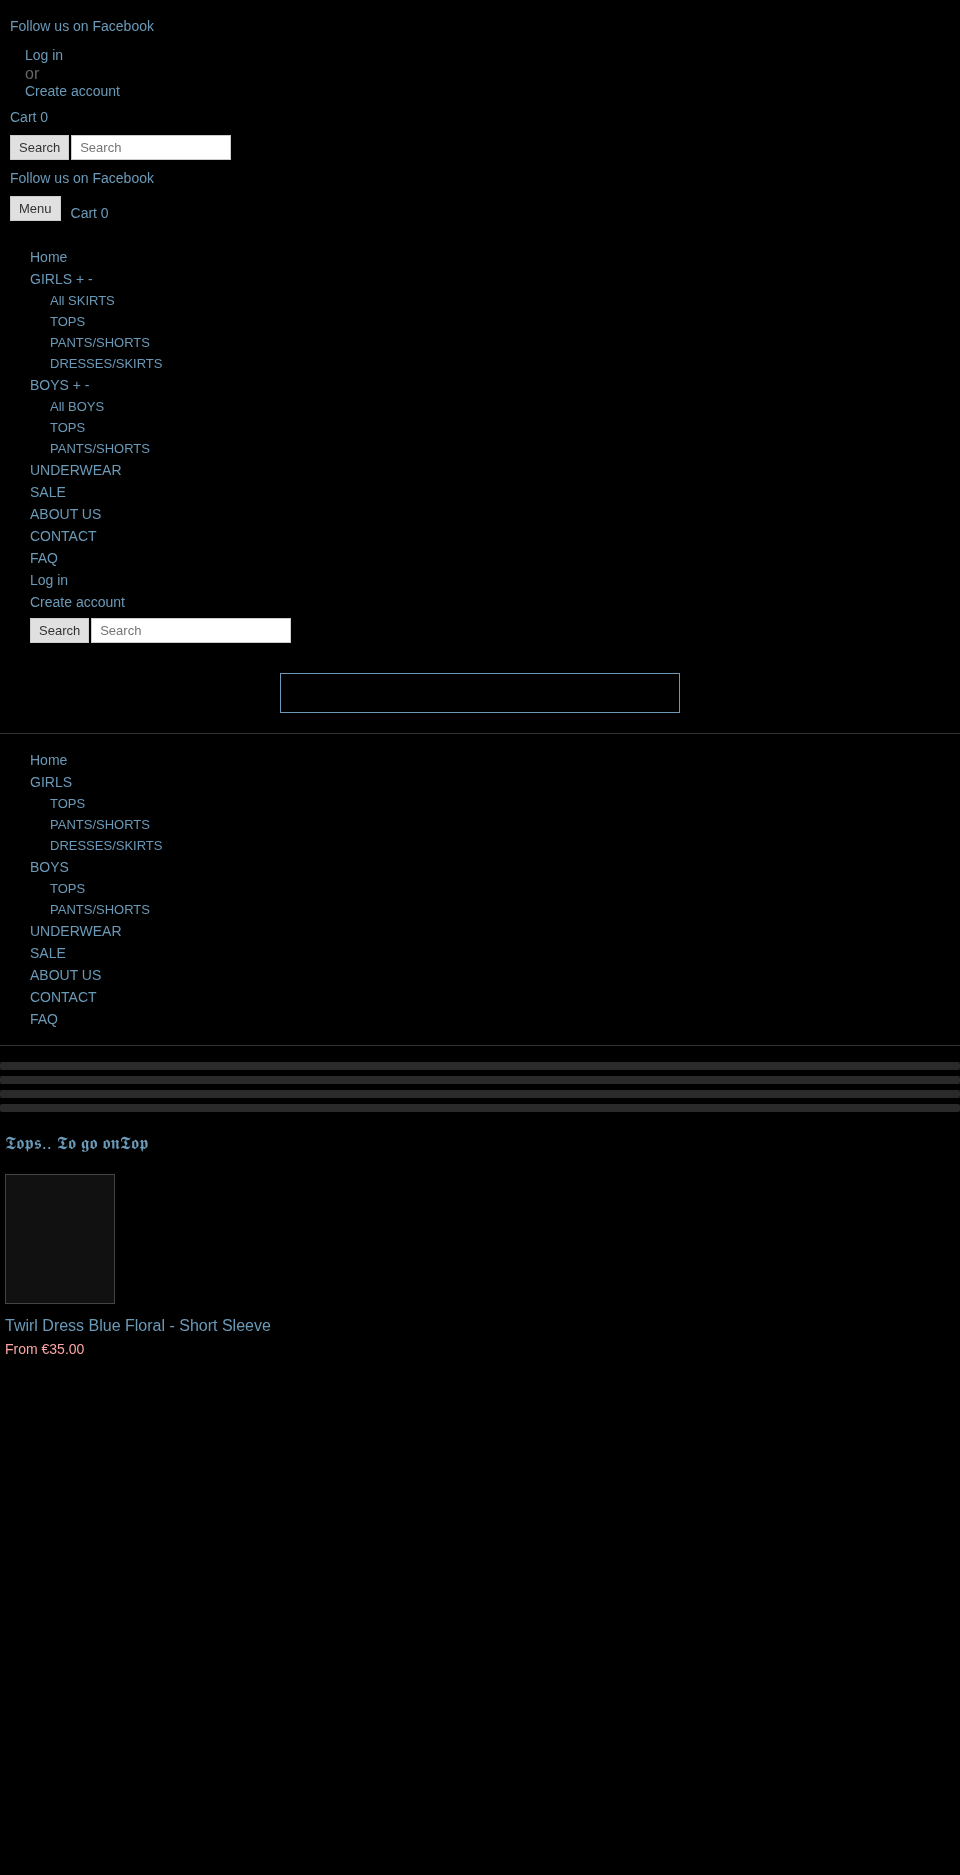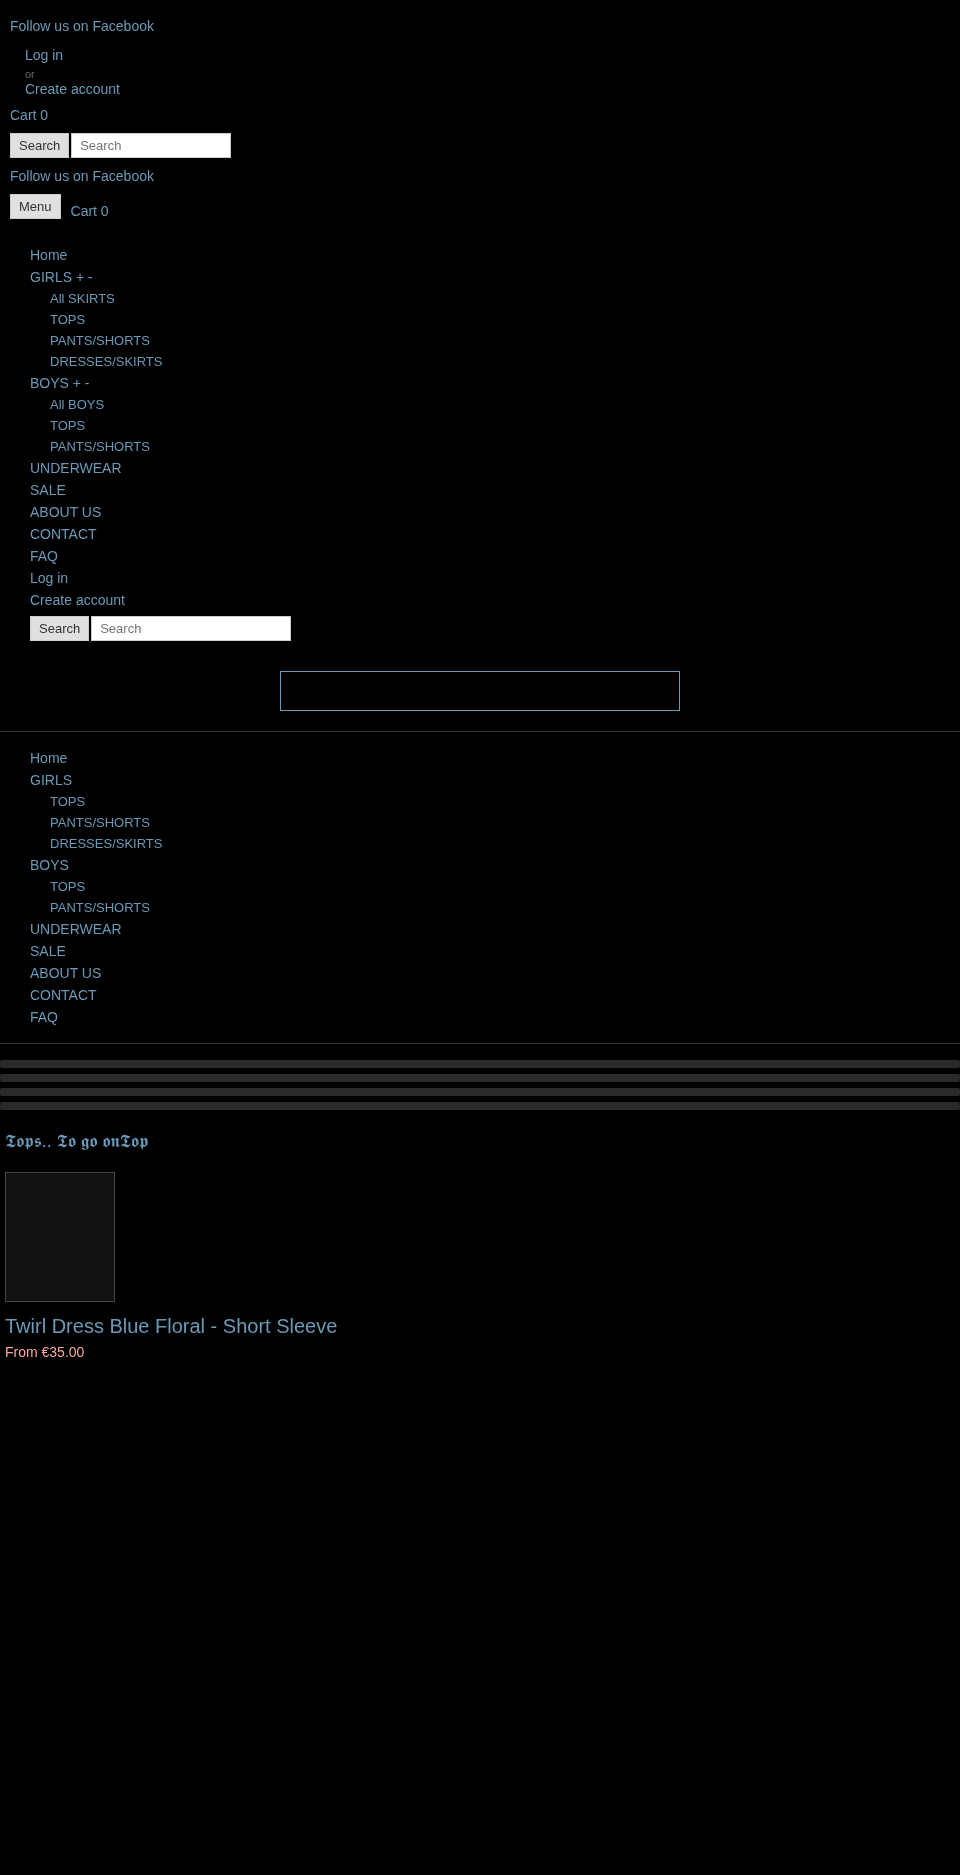--- a/index.html
+++ b/index.html
@@ -34,21 +34,21 @@
 
     .auth-links .login-link {
       display: block;
       color: #6b9ab8;
       font-size: 14px;
       margin-bottom: 2px;
     }
 
     .auth-links .or-text {
       color: #666;
-      font-size: 11px;
+      font-size: 16px;
       margin-bottom: 16px;
     }
 
     .auth-links .create-account-link {
       display: block;
       color: #6b9ab8;
       font-size: 14px;
     }
 
     .cart-bar {
@@ -235,21 +235,21 @@
     .product-image-placeholder {
       width: 110px;
       height: 130px;
       border: 1px solid #444;
       background: #111;
       margin-bottom: 8px;
     }
 
     .product-title {
       color: #6b9ab8;
-      font-size: 20px;
+      font-size: 16px;
       padding: 5px 0 3px 0;
     }
 
     .product-price {
       color: #fca5a5;
       font-size: 14px;
       padding: 3px 0;
     }
 
     

